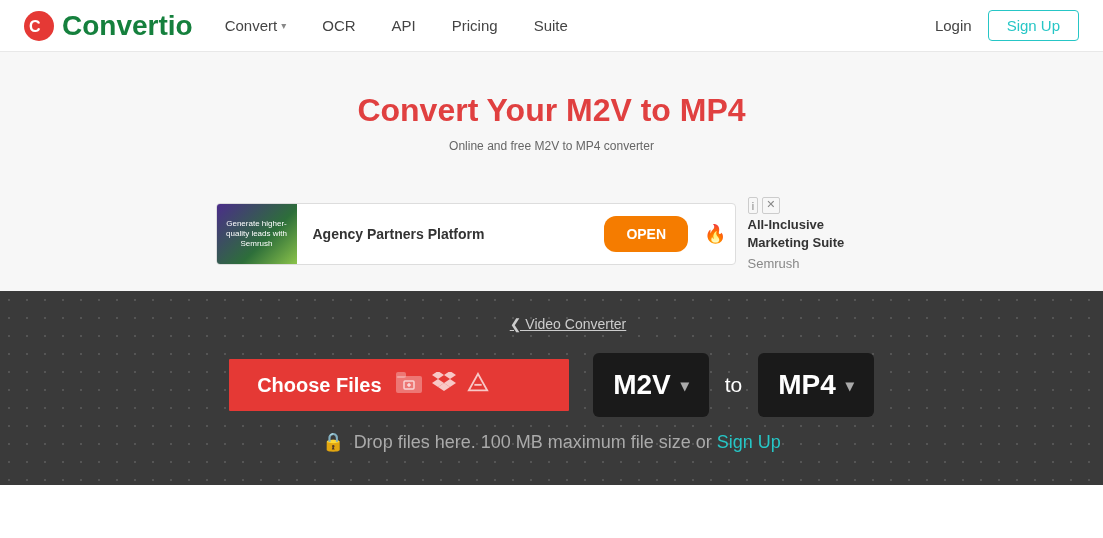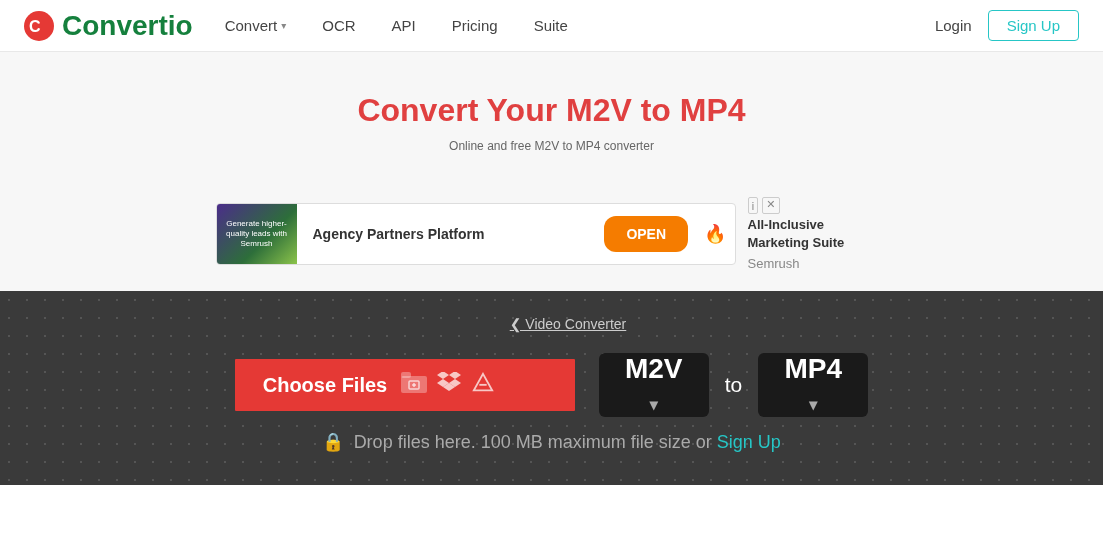--- a/index.html
+++ b/index.html
@@ -245,21 +245,20 @@
       background: #1a1a1a;
       color: #fff;
       border: none;
       border-radius: 6px;
       padding: 0 20px;
       height: 64px;
       font-size: 28px;
       font-weight: 700;
       cursor: pointer;
       min-width: 110px;
-      flex-direction: column;
     }
     .format-chevron {
       font-size: 16px;
       color: #aaa;
     }
     .to-label {
       color: #fff;
       font-size: 21px;
       font-weight: 400;
     }

